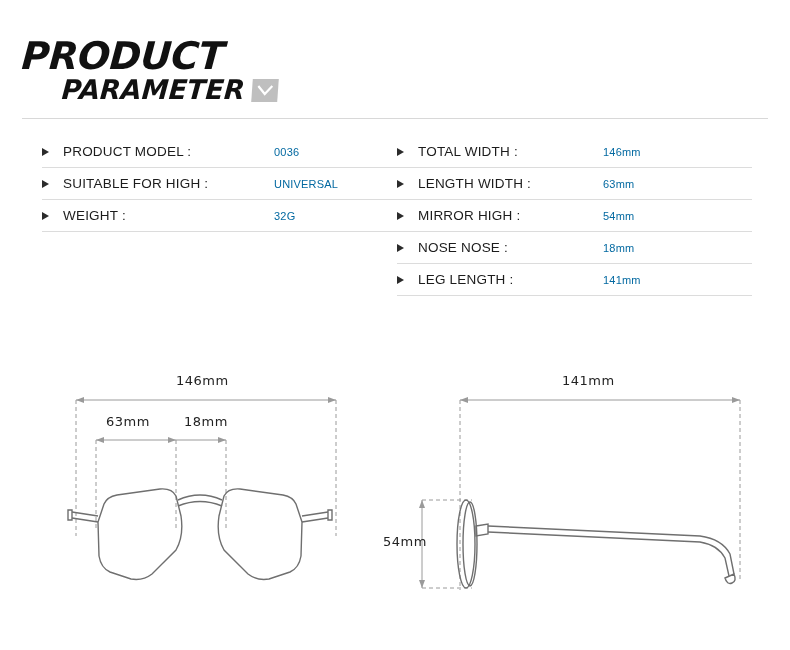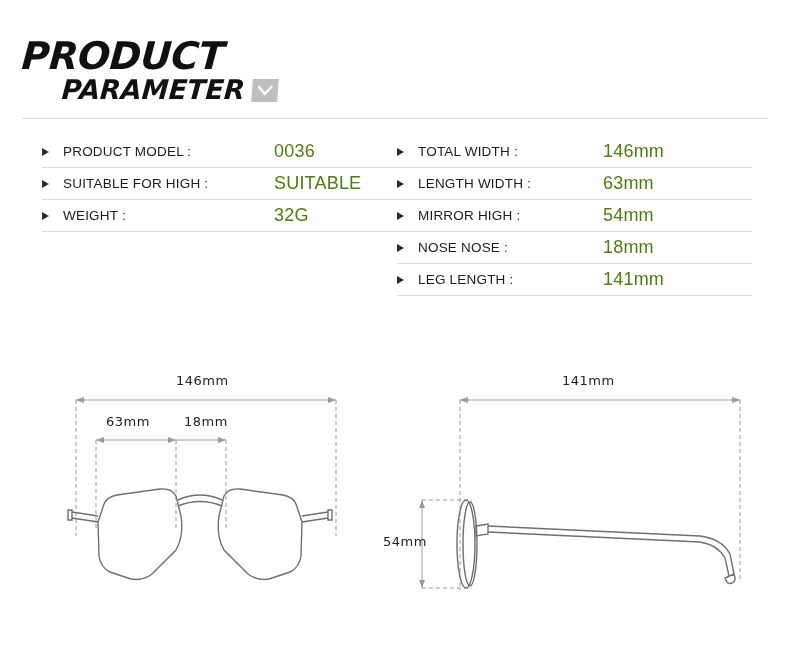--- a/index.html
+++ b/index.html
@@ -115,22 +115,22 @@
   }
   .spec-label {
     font-size: 13.5px;
     color: #1c1c1c;
     letter-spacing: 0.2px;
     white-space: nowrap;
   }
   .spec-value {
     position: absolute;
     left: 232px;
-    font-size: 18px;
-    color: #4d7c0f;
+    font-size: 11px;
+    color: #0369a1;
     letter-spacing: 0.2px;
     white-space: nowrap;
   }
   .spec-col.right .spec-value {
     left: 206px;
   }
 
   
   .drawings {
     position: absolute;
@@ -177,21 +177,21 @@
 
     <div class="spec-col left">
       <div class="spec-row">
         <span class="tri"></span>
         <span class="spec-label">PRODUCT MODEL :</span>
         <span class="spec-value">0036</span>
       </div>
       <div class="spec-row">
         <span class="tri"></span>
         <span class="spec-label">SUITABLE FOR HIGH :</span>
-        <span class="spec-value">SUITABLE</span>
+        <span class="spec-value">UNIVERSAL</span>
       </div>
       <div class="spec-row">
         <span class="tri"></span>
         <span class="spec-label">WEIGHT :</span>
         <span class="spec-value">32G</span>
       </div>
     </div>
 
     <div class="spec-col right">
       <div class="spec-row">

